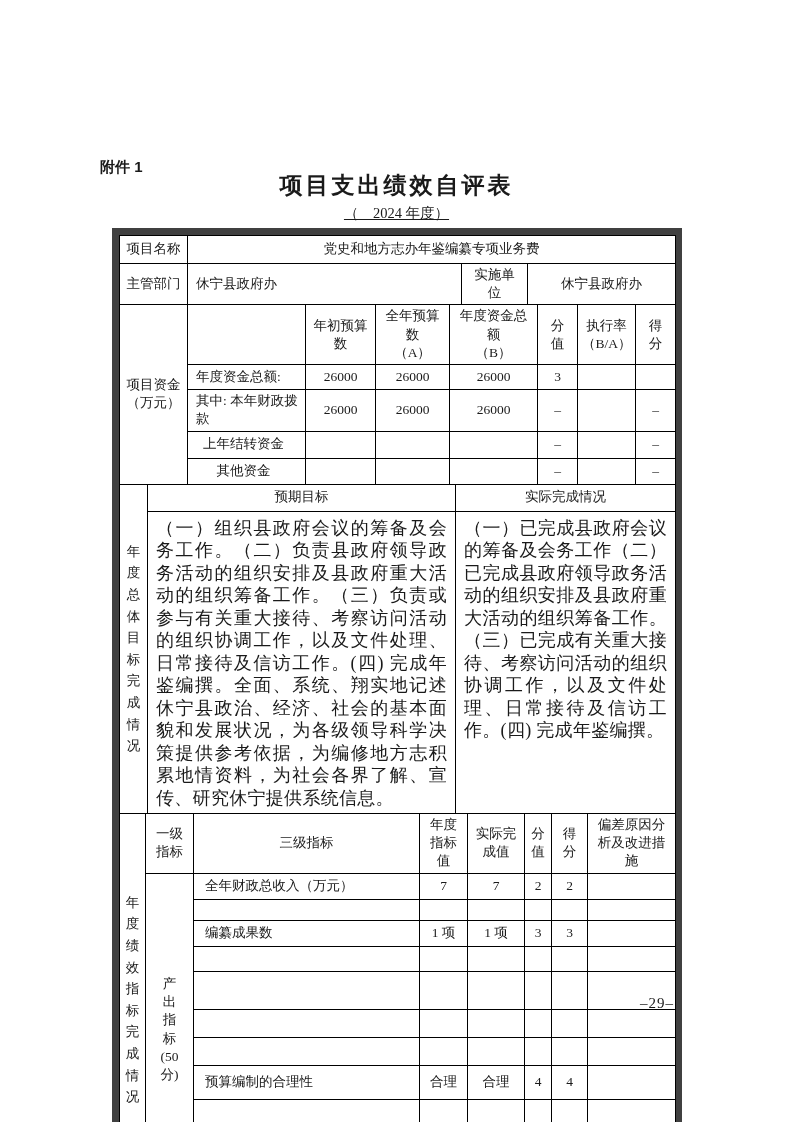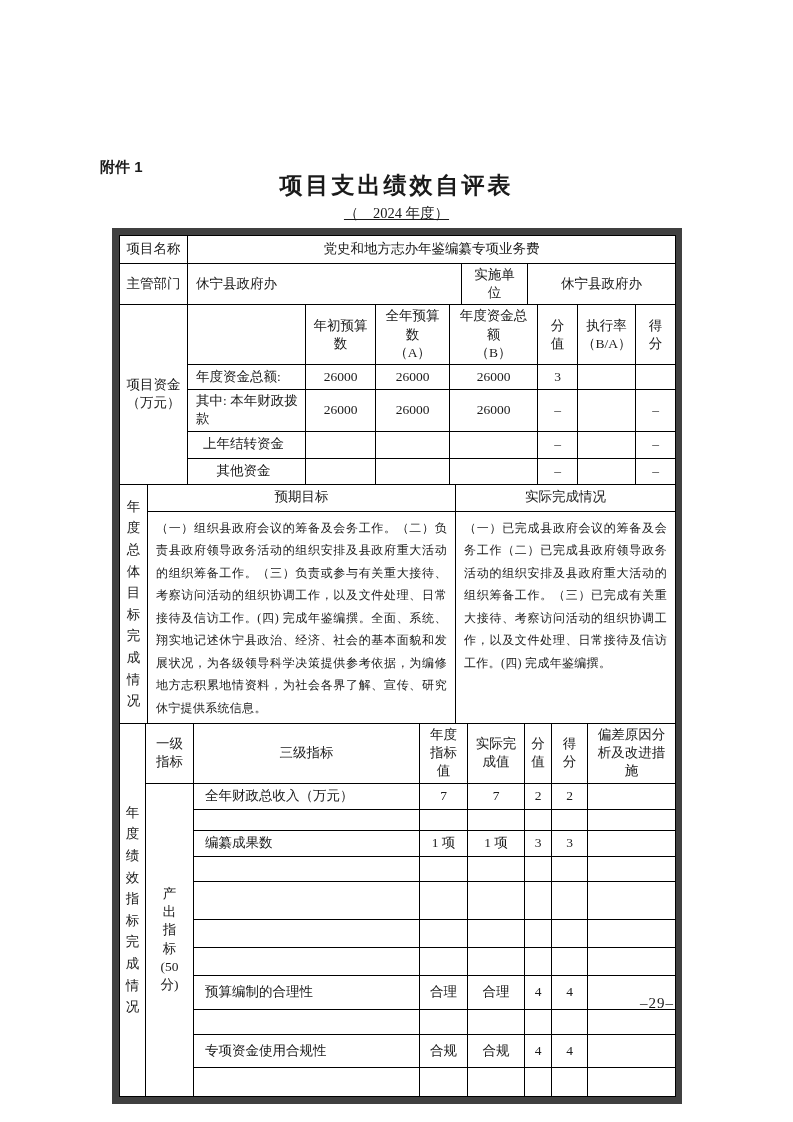--- a/index.html
+++ b/index.html
@@ -29,21 +29,21 @@
   td{
     border:1px solid #000;padding:2px 4px;text-align:center;vertical-align:middle;
     font-size:13.5px;line-height:1.35;overflow:hidden;
   }
   td.pre{white-space:pre-line;}
   td.l{text-align:left;padding-left:8px;}
   td.r{padding-right:10px;}
   td.vword{word-break:break-all;line-height:1.6;padding:2px 3px;}
   td.goaltext{
     text-align:justify;vertical-align:top;padding:5px 8px 4px 8px;
-    font-size:12px;line-height:22.5px;letter-spacing:0.3px;
+    font-size:18px;line-height:22.5px;letter-spacing:0.3px;
   }
   td.iname{text-align:left;padding-left:11px;}
 </style>
 </head>
 <body>
 
 <div class="attach">附件 1</div>
 <div class="title">项目支出绩效自评表</div>
 <div class="subtitle">（    2024 年度）</div>
 

